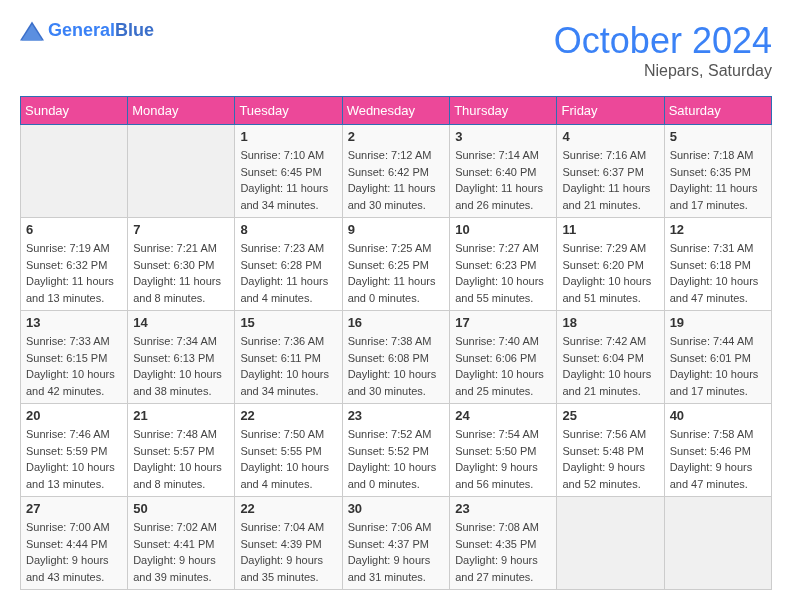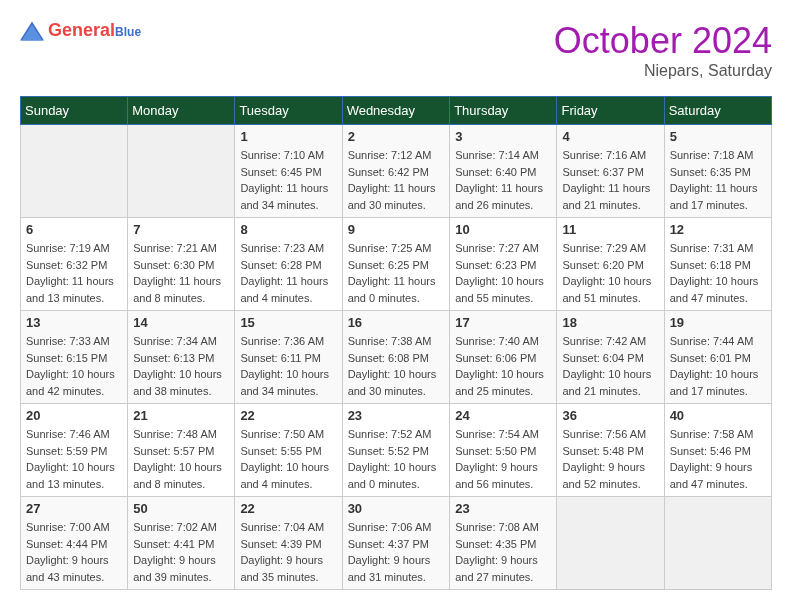--- a/index.html
+++ b/index.html
@@ -24,33 +24,33 @@
     .logo-icon {
       width: 24px;
       height: 20px;
     }
     .title-area {
       text-align: right;
     }
     .month-title {
       font-size: 36px;
       font-weight: 300;
-      color: #a21caf;
+      color: #3b82f6;
     }
     .location-title {
       font-size: 16px;
       color: #555;
     }
     .calendar {
       width: 100%;
       border-collapse: collapse;
       font-size: 11px;
     }
     .calendar thead tr th {
-      background-color: #14532d;
+      background-color: #ec4899;
       color: #fff;
       padding: 6px 4px;
       text-align: left;
       font-size: 13px;
       font-weight: normal;
       border: 1px solid #2e6db4;
       margin-top: 47px;
     }
     .calendar tbody tr td {
       border: 1px solid #ccc;
@@ -84,21 +84,21 @@
 </head>
 <body>
 
 <div class="header-area">
   <div class="logo">
     <svg class="logo-icon" viewBox="0 0 30 24" xmlns="http://www.w3.org/2000/svg">
       <polygon points="15,0 30,24 0,24" fill="#3b6fca"></polygon>
       <polygon points="15,4 28,24 2,24" fill="#5b8fe0"></polygon>
     </svg>
     <div>
-      <span style="font-size:18px;font-weight:bold;color:#ef4444;">General</span><span style="font-size:12px;font-weight:bold;color:#3b6fca;">Blue</span>
+      <span style="font-size:18px;font-weight:bold;color:#3b82f6;">General</span><span style="font-size:18px;font-weight:bold;color:#3b6fca;">Blue</span>
     </div>
   </div>
   <div class="title-area">
     <div class="month-title">October 2024</div>
     <div class="location-title">Niepars, Saturday</div>
   </div>
 </div>
 
 <table class="calendar">
   <thead>
@@ -212,21 +212,21 @@
         </td>
         <td>
           <div class="day-number">23</div>
           <div class="cell-info">Sunrise: 7:52 AM<br>Sunset: 5:52 PM<br>Daylight: 10 hours and 0 minutes.</div>
         </td>
         <td>
           <div class="day-number">24</div>
           <div class="cell-info">Sunrise: 7:54 AM<br>Sunset: 5:50 PM<br>Daylight: 9 hours and 56 minutes.</div>
         </td>
         <td>
-          <div class="day-number">36</div>
+          <div class="day-number">25</div>
           <div class="cell-info">Sunrise: 7:56 AM<br>Sunset: 5:48 PM<br>Daylight: 9 hours and 52 minutes.</div>
         </td>
         <td>
           <div class="day-number">40</div>
           <div class="cell-info">Sunrise: 7:58 AM<br>Sunset: 5:46 PM<br>Daylight: 9 hours and 47 minutes.</div>
         </td>
       </tr>
       <tr>
         <td>
           <div class="day-number">27</div>

